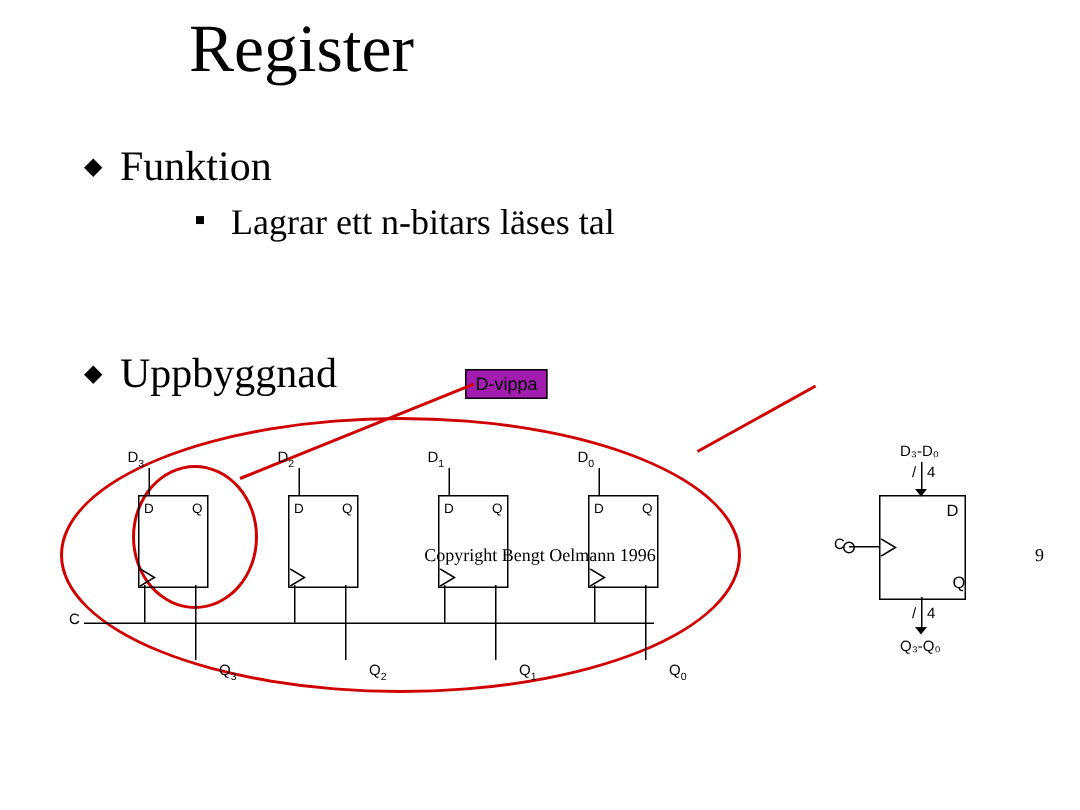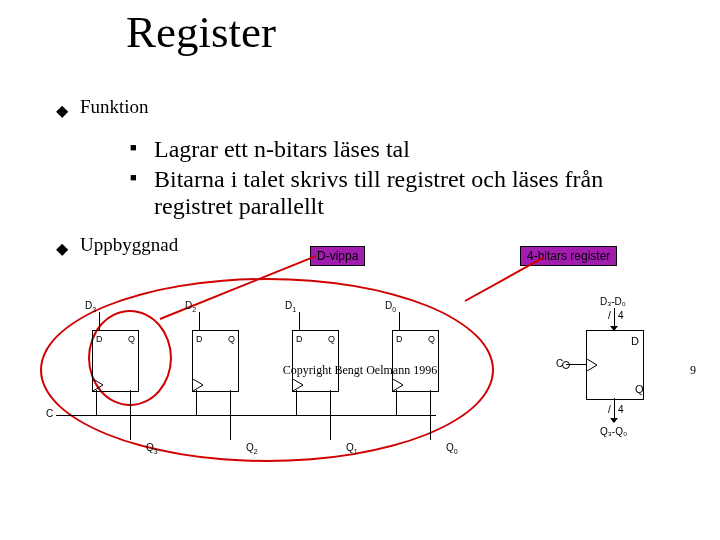--- a/index.html
+++ b/index.html
@@ -1,19 +1,19 @@
 <!DOCTYPE html>
 <html><head>
 <meta charset="utf-8">
 <style>
   html,body{margin:0;padding:0}
   body{width:720px;height:540px;font-family:"Times New Roman",Times,serif;background:#fff;color:#000;position:relative}
   .slide{position:relative;width:720px;height:388px}
   .title{position:absolute;left:126px;top:6px;font-size:45px}
-  .lvl1{position:absolute;font-size:19px}
+  .lvl1{position:absolute;font-size:28px}
   .dia{position:absolute;left:80px}
   .dia::before{content:"◆";position:absolute;left:-24px;top:5px;font-size:16px;color:#000}
   .lvl2{position:absolute;font-size:24px;left:154px;right:60px}
   .sq::before{content:"■";position:absolute;left:-24px;top:5px;font-size:11px;color:#000}
   .boxlabel{position:absolute;background:#a21caf;border:1px solid #000;font-family:Arial,Helvetica,sans-serif;font-size:12px;padding:2px 6px}
   
   .ellipse{position:absolute;border:2px solid #d00000;border-radius:50%}
   .redline{position:absolute;background:#d00000;height:2px;transform-origin:left center}
   .ff{position:absolute;width:45px;height:60px;border:1px solid #000}
   .ff .dlab{position:absolute;left:3px;top:3px;font:9px Arial}
@@ -37,25 +37,23 @@
 </style>
 </head>
 <body>
 
 <div class="slide">
 
   <div class="title">Register</div>
 
   <div class="lvl1 dia" style="top:96px">Funktion</div>
   <div class="lvl2 sq" style="top:136px">Lagrar ett n-bitars läses tal</div>
-  <div class="lvl2 sq" style="top:166px">Bitarna i talet skrivs till registret och läses från registret parallellt</div>
   <div class="lvl1 dia" style="top:234px">Uppbyggnad</div>
 
   <div class="boxlabel" style="left:310px;top:246px">D-vippa</div>
-  <div class="boxlabel" style="left:520px;top:246px">4-bitars register</div>
 
   <div class="ellipse" style="left:88px;top:310px;width:80px;height:92px"></div>
   <div class="redline" style="left:160px;top:318px;width:168px;transform:rotate(-22deg)"></div>
 
   <div class="ellipse" style="left:40px;top:278px;width:450px;height:180px"></div>
   <div class="redline" style="left:465px;top:300px;width:90px;transform:rotate(-29deg)"></div>
 
   <div class="dlabel" style="left:85px;top:300px"><span>D</span><span class="dsubsup">3</span></div>
   <div class="vtiny" style="left:99px;top:312px;height:18px"></div>
   <div class="ff" style="left:92px;top:330px">

